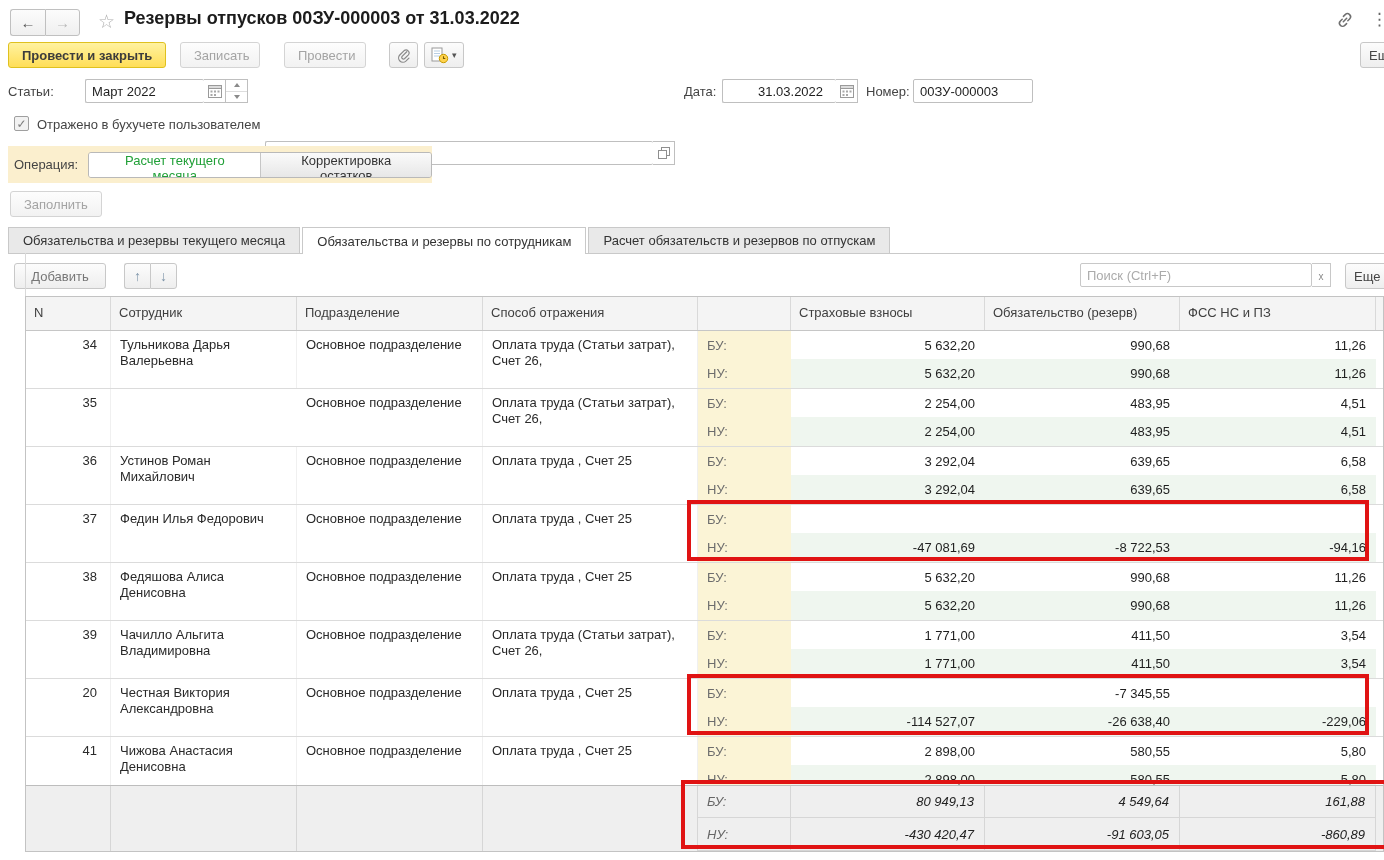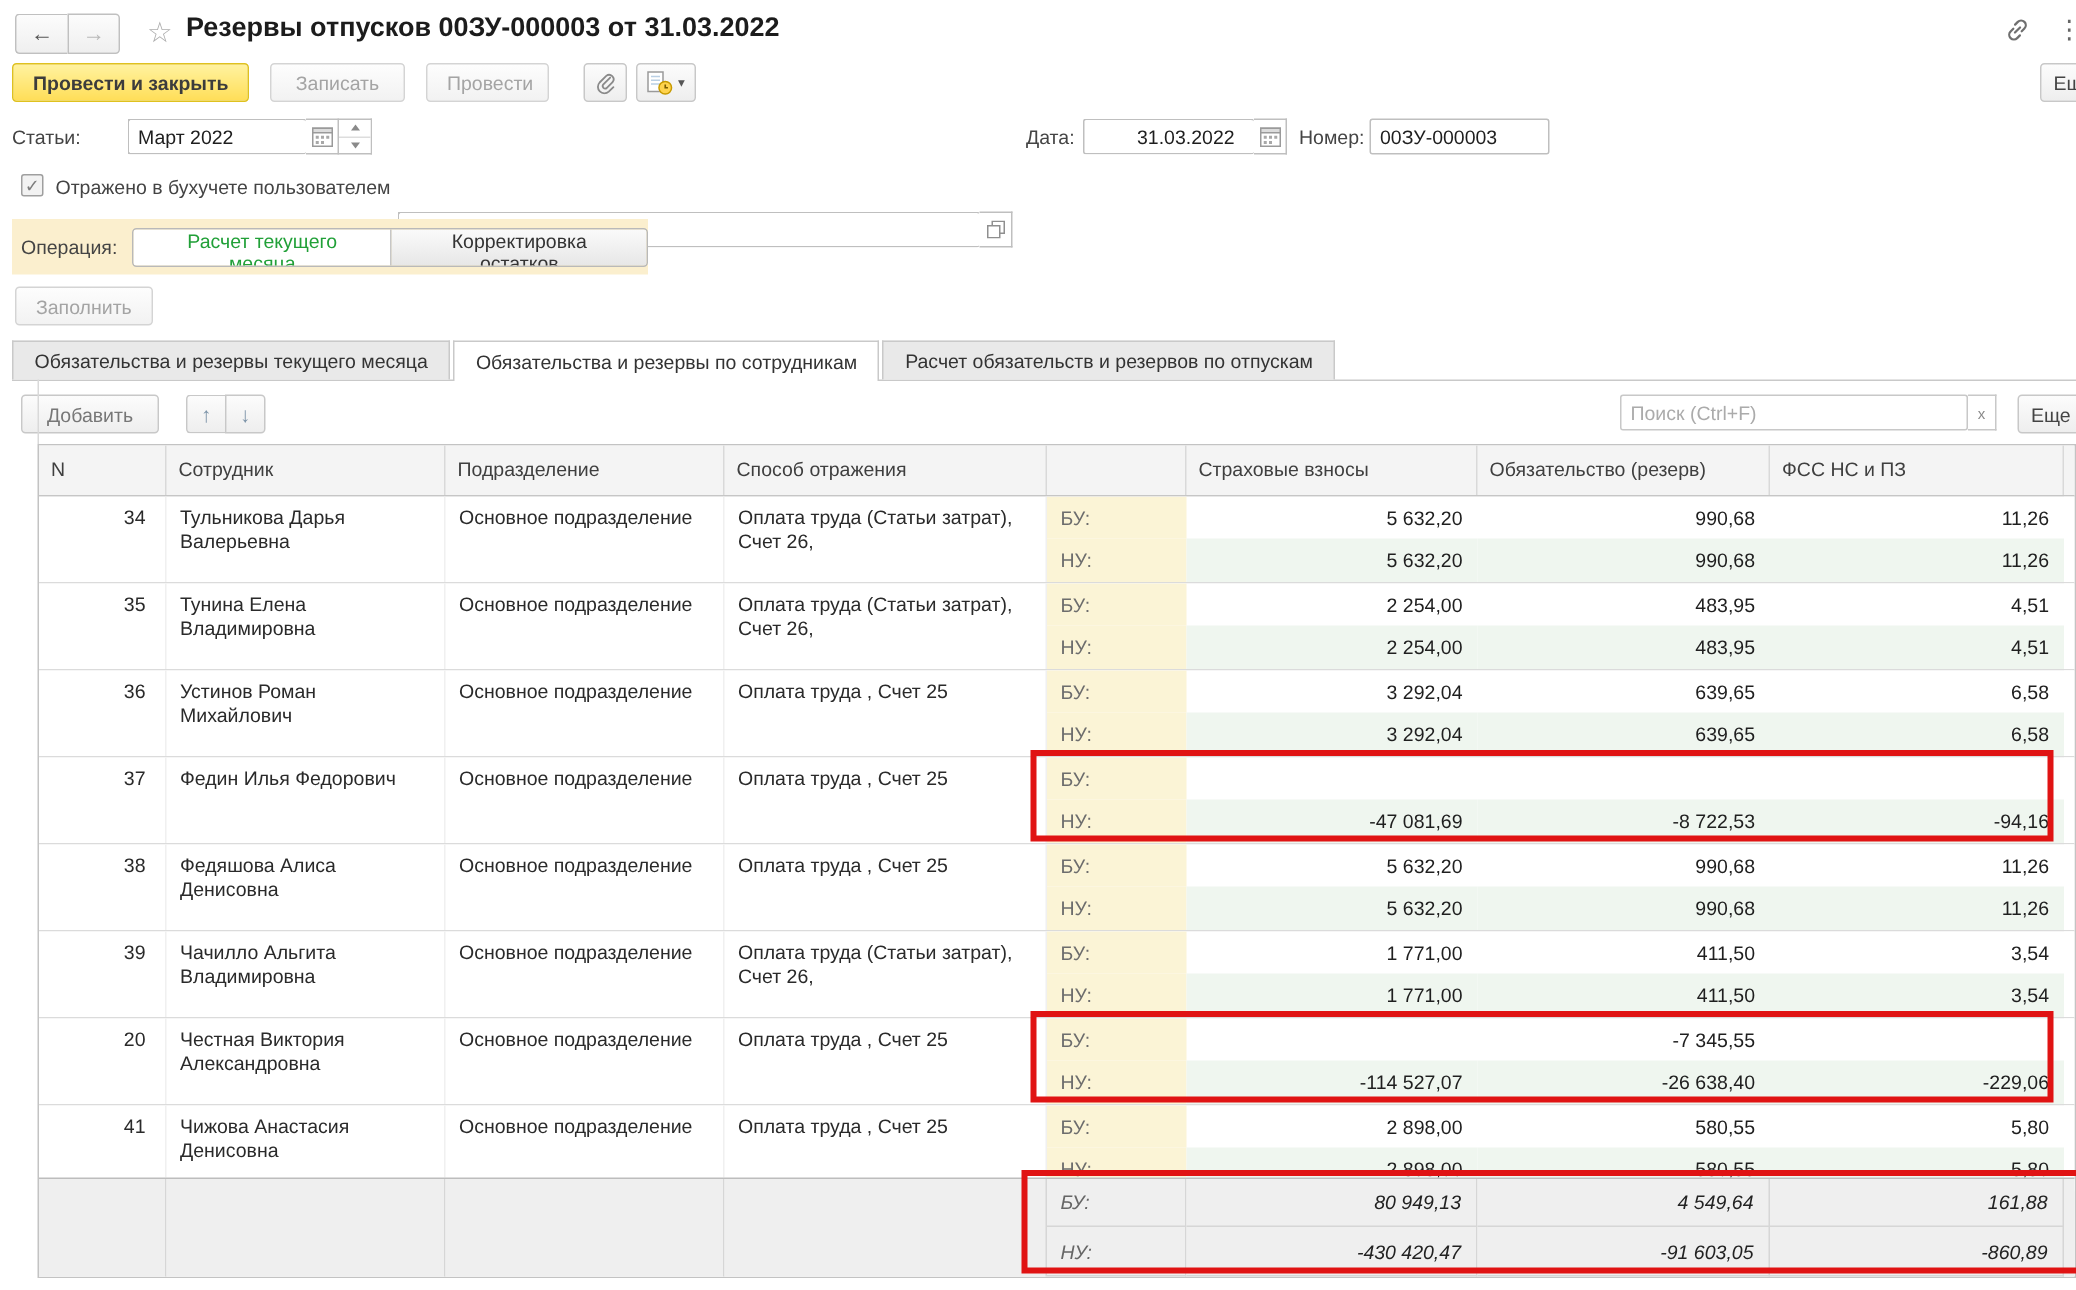--- a/index.html
+++ b/index.html
@@ -112,21 +112,21 @@
       <g stroke="#6f6f6f" stroke-width="1.5" fill="none" stroke-linecap="round">
     <path d="M8.3 11.7 L11.7 8.3"></path>
     <path d="M7.2 9.2 L5.4 11 a3.1 3.1 0 0 0 4.4 4.4 L11.6 13.6"></path>
     <path d="M12.8 10.8 L14.6 9 a3.1 3.1 0 0 0 -4.4 -4.4 L8.4 6.4"></path>
   </g>
     </svg>
 </span>
 <span class="abs dots">⋮</span>
 
 <button class="abs btn yellow" style="left:8px;top:42px;">Провести и закрыть</button>
-<button class="abs btn dis" style="left:180px;top:42px;width:90px;">Записать</button>
+<button class="abs btn dis" style="left:180px;top:42px;width:80px;">Записать</button>
 <button class="abs btn dis" style="left:284px;top:42px;width:82px;">Провести</button>
 <button class="abs btn ico" style="left:389px;top:42px;">
   <span>
     <svg width="15" height="16" viewBox="0 0 16 16">
         <path d="M11.5 4.5 L6.5 9.5 a1.8 1.8 0 0 0 2.5 2.5 L13.2 7.8 a3.2 3.2 0 0 0 -4.5 -4.5 L4 8 a4.6 4.6 0 0 0 6.5 6.5 L13.8 11.3" fill="none" stroke="#8a8a8a" stroke-width="1.3" stroke-linecap="round"></path>
       </svg>
   </span>
 </button>
 <button class="abs btn ico" style="left:424px;top:42px;">
   <span>
@@ -256,21 +256,20 @@
     <div class="val bu v3">11,26</div>
     <div class="val nu v1">5 632,20</div>
     <div class="val nu v2">990,68</div>
     <div class="val nu v3">11,26</div>
     <div class="gut"></div>
 
   </div>
 
   <div class="row">
     <div class="cell c-n">35</div>
-    <div class="cell c-emp">Тунина Елена Владимировна</div>
     <div class="cell c-dep">Основное подразделение</div>
     <div class="cell c-met">Оплата труда (Статьи затрат), Счет 26,</div>
     <div class="sublab bu-lab">БУ:</div>
     <div class="sublab nu-lab">НУ:</div>
     <div class="val bu v1">2 254,00</div>
     <div class="val bu v2">483,95</div>
     <div class="val bu v3">4,51</div>
     <div class="val nu v1">2 254,00</div>
     <div class="val nu v2">483,95</div>
     <div class="val nu v3">4,51</div>

